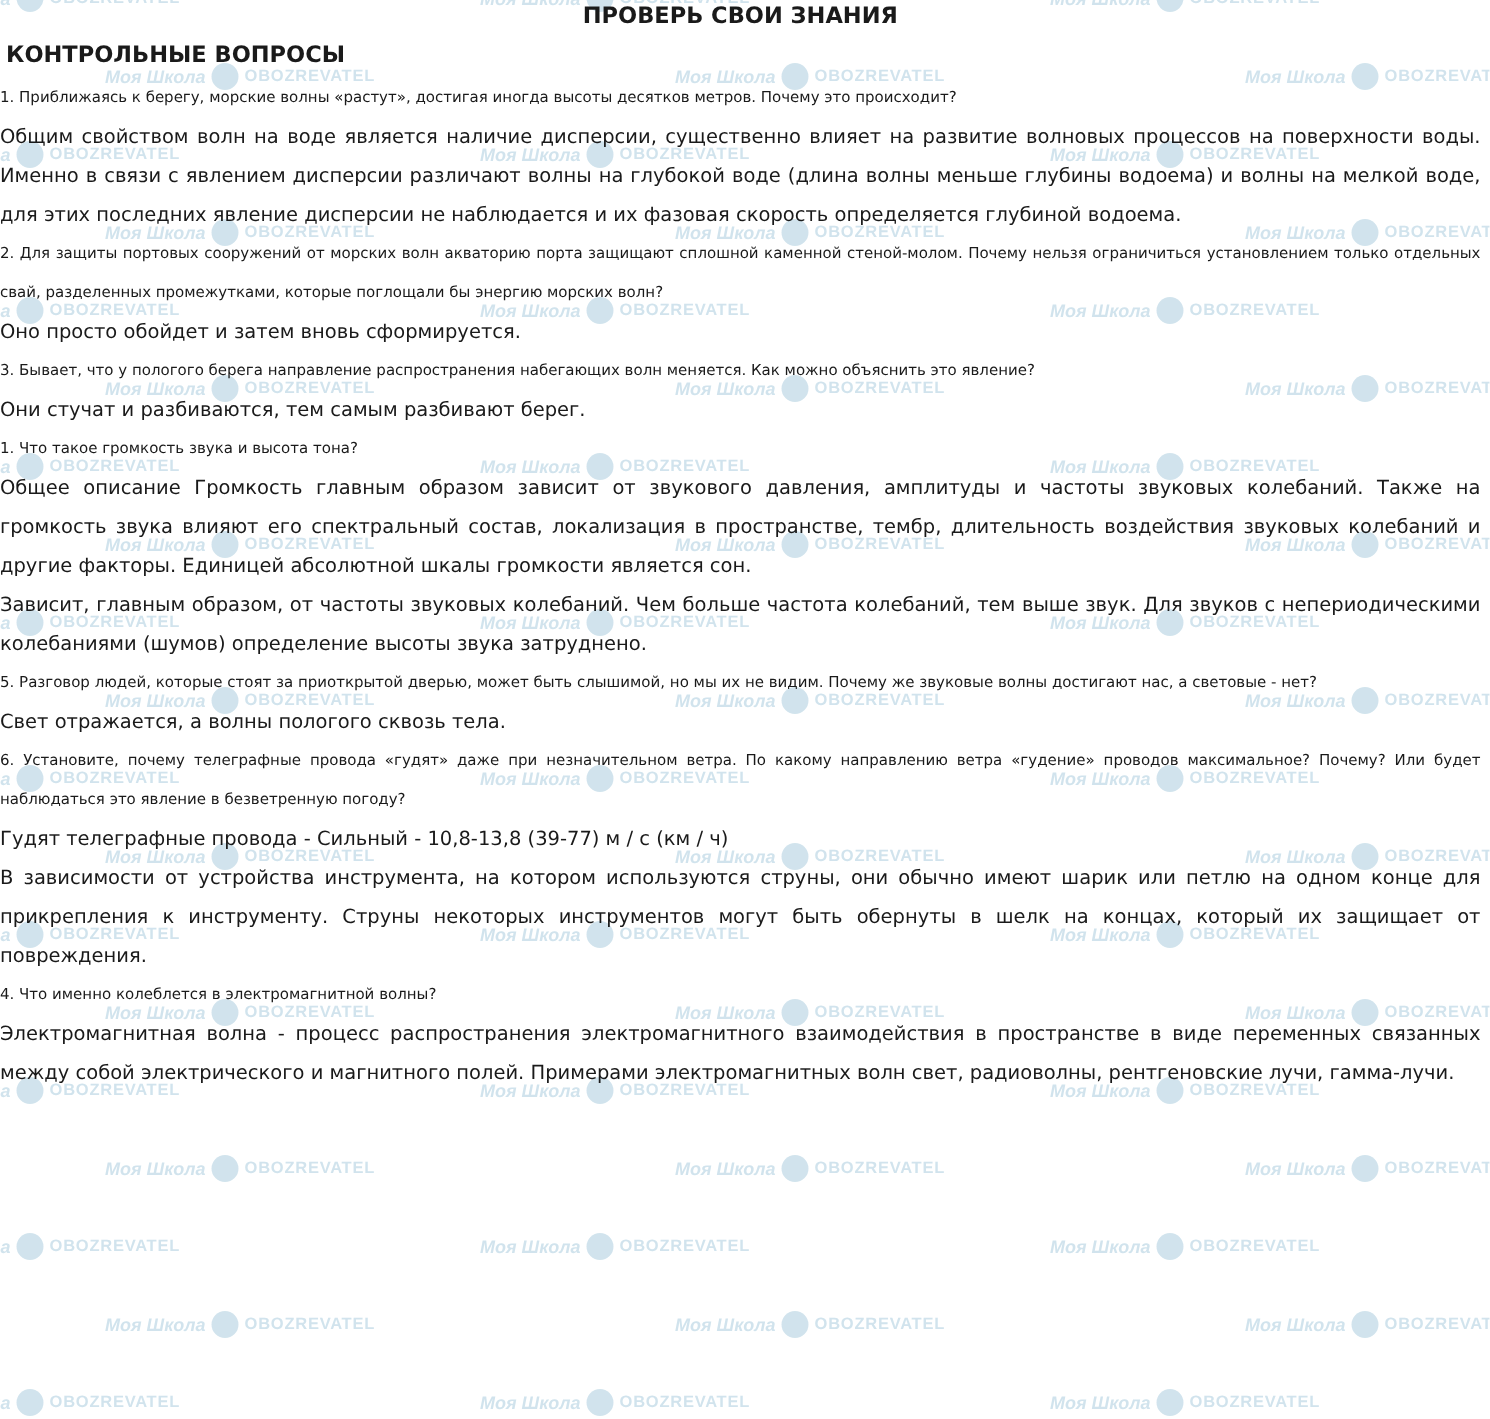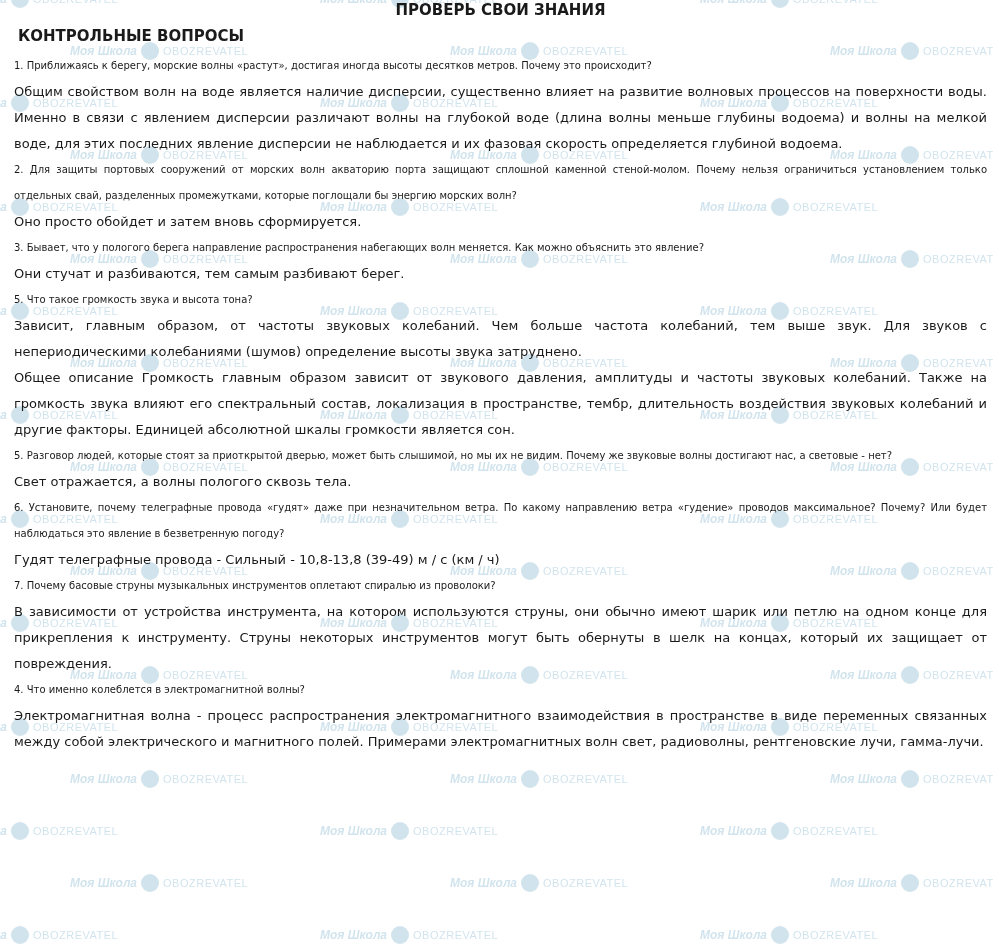--- a/index.html
+++ b/index.html
@@ -33,25 +33,25 @@
       font-size: 12px;
       white-space: nowrap;
       opacity: 0.85;
     }
     .wm .ms { font-style: italic; font-weight: bold; }
     .wm .circle {
       width: 18px; height: 18px; border-radius: 50%;
       background: #c9dfea;
       display: inline-block;
     }
-    .wm .oz { font-weight: normal; letter-spacing: 0.5px; font-size: 11px; }
+    .wm .oz { font-weight: bold; letter-spacing: 0.5px; font-size: 11px; }
     .content {
       position: relative;
       z-index: 1;
-      padding: 0 6px 0 14px;
+      padding: 0 6px 0 0;
     }
     .page-title {
       text-align: center;
       font-weight: bold;
       font-size: 15px;
       line-height: 20px;
       margin: 0;
       padding-top: 0;
     }
     .section-title {
@@ -375,33 +375,32 @@
   </div>
   <div>
     <p class="question">2. Для защиты портовых сооружений от морских волн акваторию порта защищают сплошной каменной стеной-молом. Почему нельзя ограничиться установлением только отдельных свай, разделенных промежутками, которые поглощали бы энергию морских волн?</p>
     <p class="answer">Оно просто обойдет и затем вновь сформируется.</p>
   </div>
   <div>
     <p class="question">3. Бывает, что у пологого берега направление распространения набегающих волн меняется. Как можно объяснить это явление?</p>
     <p class="answer">Они стучат и разбиваются, тем самым разбивают берег.</p>
   </div>
   <div>
-    <p class="question">5. Что такое громкость звука и высота тона?</p>
+    <p class="question">1. Что такое громкость звука и высота тона?</p>
+    <p class="answer">Общее описание Громкость главным образом зависит от звукового давления, амплитуды и частоты звуковых колебаний. Также на громкость звука влияют его спектральный состав, локализация в пространстве, тембр, длительность воздействия звуковых колебаний и другие факторы. Единицей абсолютной шкалы громкости является сон.</p>
     <p class="answer">Зависит, главным образом, от частоты звуковых колебаний. Чем больше частота колебаний, тем выше звук. Для звуков с непериодическими колебаниями (шумов) определение высоты звука затруднено.</p>
-    <p class="answer">Общее описание Громкость главным образом зависит от звукового давления, амплитуды и частоты звуковых колебаний. Также на громкость звука влияют его спектральный состав, локализация в пространстве, тембр, длительность воздействия звуковых колебаний и другие факторы. Единицей абсолютной шкалы громкости является сон.</p>
   </div>
   <div>
     <p class="question">5. Разговор людей, которые стоят за приоткрытой дверью, может быть слышимой, но мы их не видим. Почему же звуковые волны достигают нас, а световые - нет?</p>
     <p class="answer">Свет отражается, а волны пологого сквозь тела.</p>
   </div>
   <div>
     <p class="question">6. Установите, почему телеграфные провода «гудят» даже при незначительном ветра. По какому направлению ветра «гудение» проводов максимальное? Почему? Или будет наблюдаться это явление в безветренную погоду?</p>
-    <p class="answer">Гудят телеграфные провода - Сильный - 10,8-13,8 (39-49) м / с (км / ч)</p>
-  </div>
-  <div>
-    <p class="question">7. Почему басовые струны музыкальных инструментов оплетают спиралью из проволоки?</p>
+    <p class="answer">Гудят телеграфные провода - Сильный - 10,8-13,8 (39-77) м / с (км / ч)</p>
+  </div>
+  <div>
     <p class="answer">В зависимости от устройства инструмента, на котором используются струны, они обычно имеют шарик или петлю на одном конце для прикрепления к инструменту. Струны некоторых инструментов могут быть обернуты в шелк на концах, который их защищает от повреждения.</p>
   </div>
   <div>
     <p class="question">4. Что именно колеблется в электромагнитной волны?</p>
     <p class="answer">Электромагнитная волна - процесс распространения электромагнитного взаимодействия в пространстве в виде переменных связанных между собой электрического и магнитного полей. Примерами электромагнитных волн свет, радиоволны, рентгеновские лучи, гамма-лучи.</p>
   </div>
 </div>
 
 </body></html>

